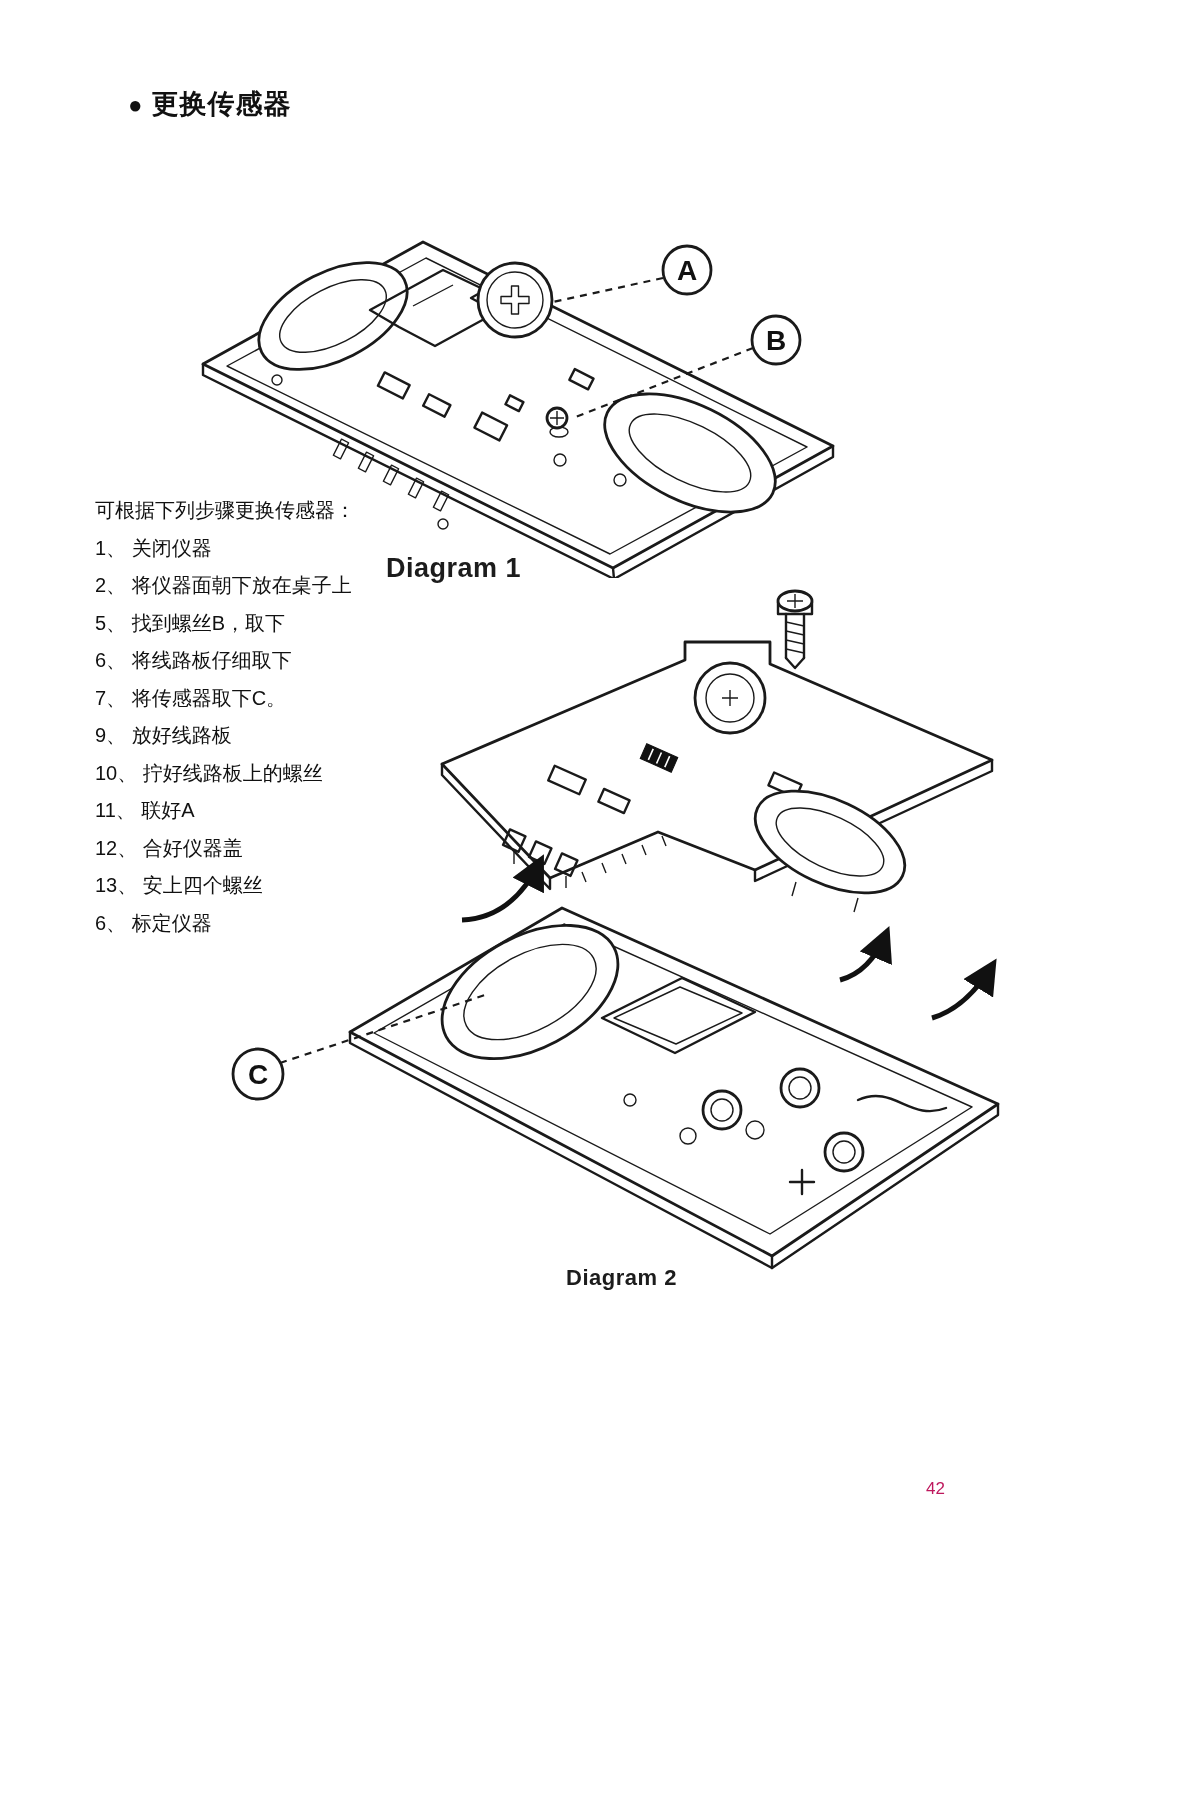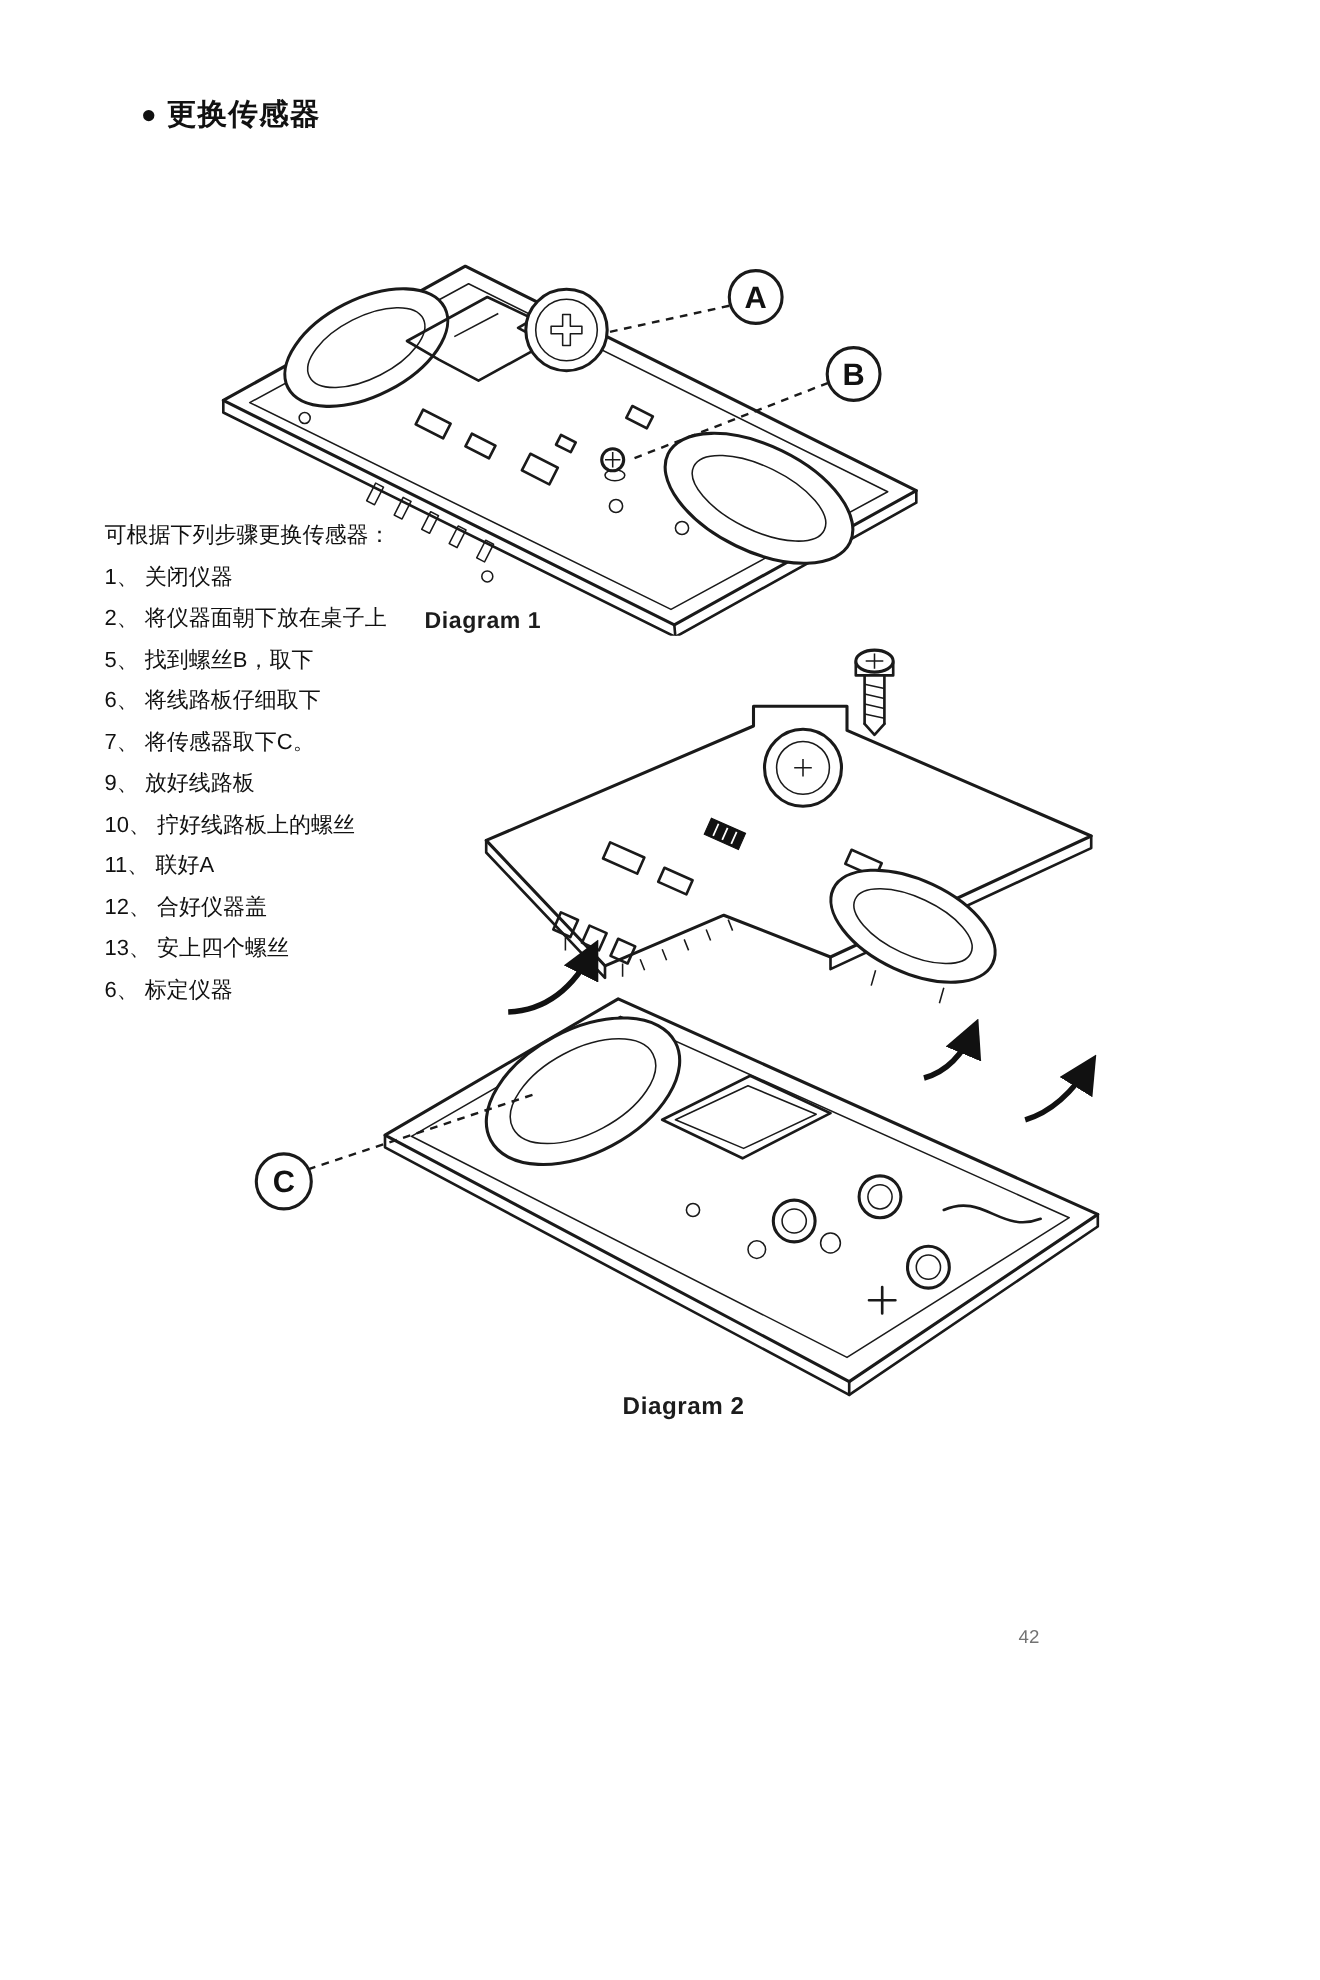--- a/index.html
+++ b/index.html
@@ -29,50 +29,50 @@
   }
   .doc-title .bullet {
     font-size: 24px;
     line-height: 1;
     position: relative;
     top: 1px;
   }
   .steps {
     position: absolute;
     left: 95px;
-    top: 468px;
+    top: 492px;
     width: 470px;
   }
   .steps .line {
     height: 37.5px;
     display: flex;
     align-items: center;
     font-size: 20px;
     color: #111;
     white-space: nowrap;
   }
   .figure {
     position: absolute;
   }
   .figure svg { display: block; }
   .fig-caption {
     position: absolute;
-    font-size: 21px;
+    font-size: 27px;
     font-weight: 600;
     color: #1c1c1c;
     letter-spacing: 0.5px;
   }
   .caption-1 { left: 386px; top: 553px; }
   .caption-2 { left: 566px; top: 1234px; font-size: 22px; margin-top: 31px; }
   .page-number {
     position: absolute;
     left: 926px;
     top: 1479px;
     font-size: 17px;
-    color: #737373;
+    color: #be185d;
   }
   svg .letter {
     font-family: "Liberation Sans", "DejaVu Sans", sans-serif;
     font-size: 28px;
     font-weight: 700;
     fill: #111;
   }
   .ln  { fill: none; stroke: #1a1a1a; stroke-width: 2.4; stroke-linejoin: round; stroke-linecap: round; }
   .lnW { fill: #ffffff; stroke: #1a1a1a; stroke-width: 2.8; stroke-linejoin: round; }
   .lnT { fill: none; stroke: #1a1a1a; stroke-width: 1.4; stroke-linejoin: round; }

